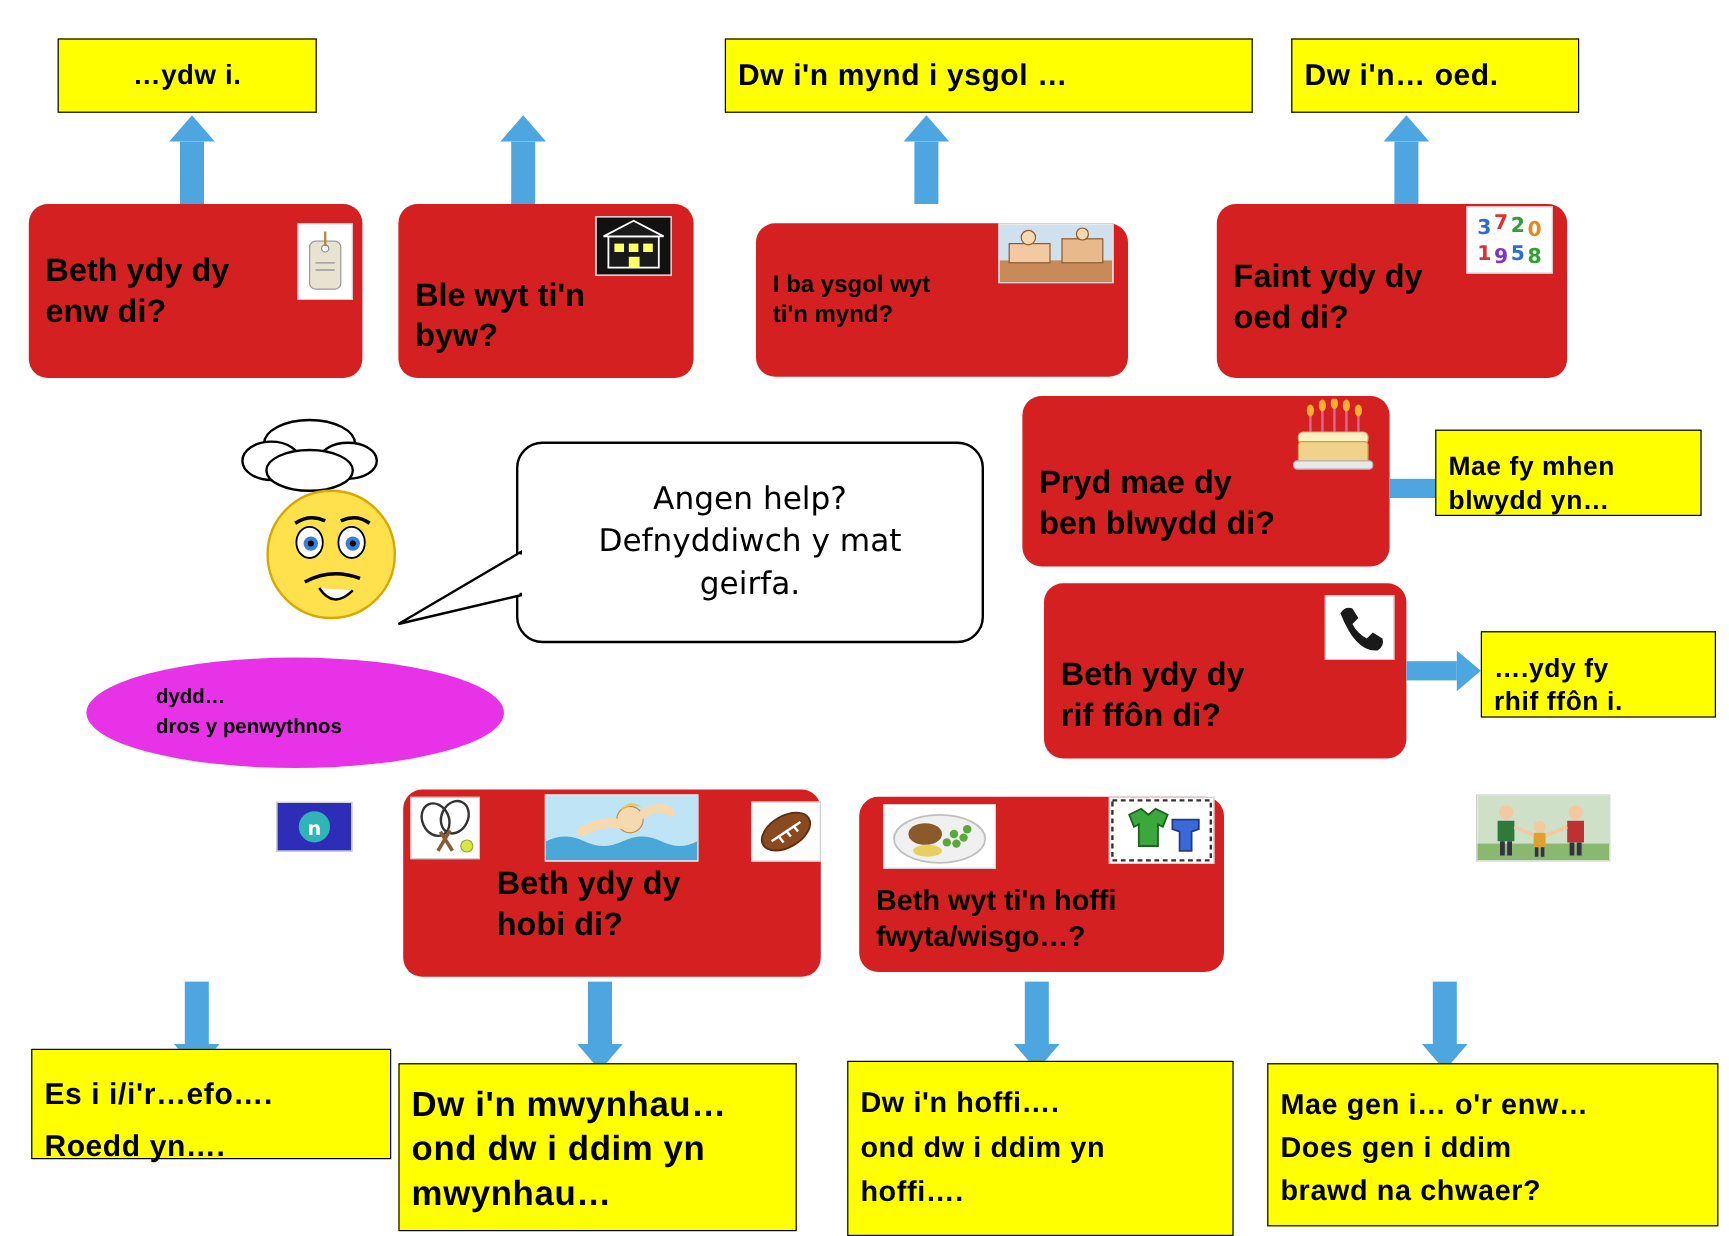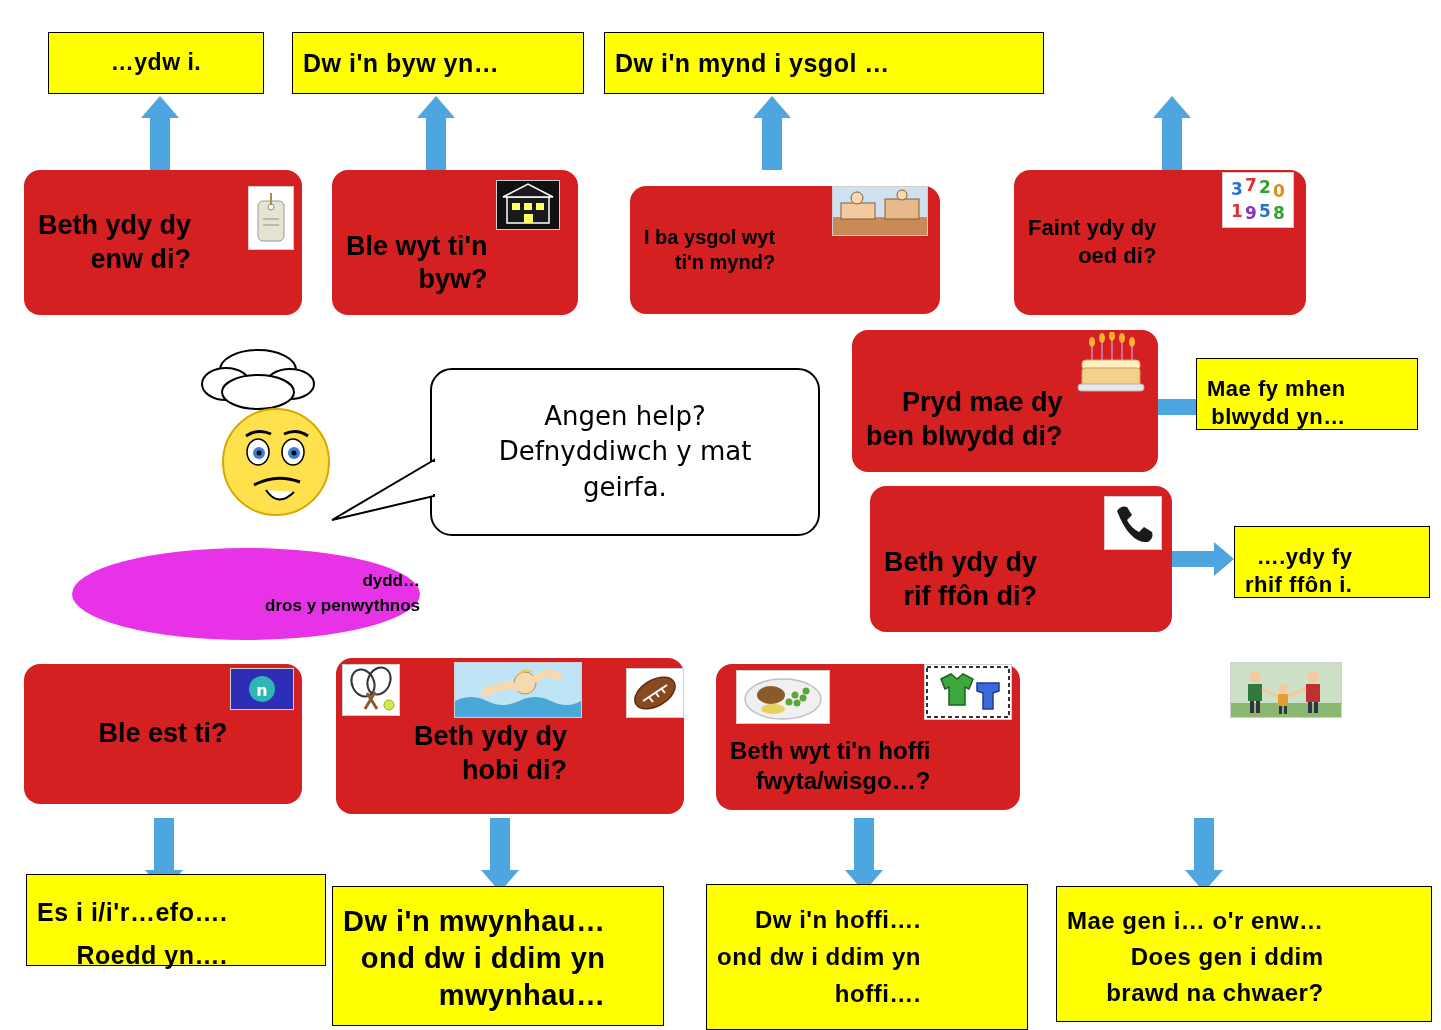--- a/index.html
+++ b/index.html
@@ -10,21 +10,21 @@
   body {
     font-family: "Liberation Sans", sans-serif;
   }
   #canvas {
     position: relative;
     width: 1441px;
     height: 1030px;
     overflow: hidden;
     background: #ffffff;
   }
-  .abs { position: absolute; box-sizing: border-box; text-align: right; }
+  .abs { position: absolute; box-sizing: border-box; }
 
   
   .yellow {
     background: #ffff00;
     border: 1px solid #000000;
     color: #000000;
     font-family: "Liberation Sans", sans-serif;
     font-weight: bold;
     letter-spacing: 0.5px;
     display: flex;
@@ -120,24 +120,24 @@
   }
   .thumb svg { display: block; }
 </style>
 </head>
 <body>
 
 <div id="canvas">
 
   <div class="abs yellow" style="left:48px; top:32px; width:216px; height:62px; font-size:23px; justify-content:center;">…ydw i.</div>
 
-  <div class="abs yellow" style="left:292px; top:32px; width:292px; height:62px; font-size:25px;">Dw i'n byw yn…</div>
 
   <div class="abs yellow" style="left:604px; top:32px; width:440px; height:62px; font-size:25px;">Dw i'n mynd i ysgol …</div>
 
+  <div class="abs yellow" style="left:1076px; top:32px; width:240px; height:62px; font-size:25px;">Dw i'n… oed.</div>
 
   <div class="abs" style="left:141px; top:96px; width:38px; height:74px;">
     <div class="arrow-shaft-v" style="left:9px; top:22px; width:20px; height:52px;"></div>
     <div class="arrow-head-up" style="left:0px; top:0px;"></div>
   </div>
   <div class="abs" style="left:417px; top:96px; width:38px; height:74px;">
     <div class="arrow-shaft-v" style="left:9px; top:22px; width:20px; height:52px;"></div>
     <div class="arrow-head-up" style="left:0px; top:0px;"></div>
   </div>
   <div class="abs" style="left:753px; top:96px; width:38px; height:74px;">
@@ -182,21 +182,21 @@
     <svg width="94" height="48" viewBox="0 0 94 48">
       <rect x="0" y="0" width="94" height="48" fill="#cfe0ef"></rect>
       <rect x="0" y="30" width="94" height="18" fill="#c98a5a"></rect>
       <rect x="8" y="16" width="34" height="16" fill="#f2c9a0" stroke="#8a5a33" stroke-width="1"></rect>
       <circle cx="24" cy="11" r="6" fill="#f7d9b0" stroke="#8a5a33" stroke-width="1"></circle>
       <rect x="52" y="12" width="34" height="20" fill="#e8b98a" stroke="#8a5a33" stroke-width="1"></rect>
       <circle cx="69" cy="8" r="5" fill="#f7d9b0" stroke="#8a5a33" stroke-width="1"></circle>
     </svg>
   </div>
 
-  <div class="abs red" style="left:1014px; top:170px; width:292px; height:145px; font-size:22px; padding-top:44px; align-items:flex-start;">Faint ydy dy
+  <div class="abs red" style="left:1014px; top:170px; width:292px; height:145px; font-size:27px; padding-top:44px; align-items:flex-start;">Faint ydy dy
 oed di?</div>
   <div class="thumb" style="left:1222px; top:172px; width:70px; height:54px;">
     <svg width="70" height="54" viewBox="0 0 70 54">
       <rect x="0" y="0" width="70" height="54" fill="#ffffff"></rect>
       <text x="8" y="22" font-family="DejaVu Sans" font-size="17" font-weight="bold" fill="#2a6fd0">3</text>
       <text x="22" y="18" font-family="DejaVu Sans" font-size="17" font-weight="bold" fill="#e03030">7</text>
       <text x="36" y="20" font-family="DejaVu Sans" font-size="17" font-weight="bold" fill="#30a030">2</text>
       <text x="50" y="24" font-family="DejaVu Sans" font-size="17" font-weight="bold" fill="#e08a20">0</text>
       <text x="8" y="44" font-family="DejaVu Sans" font-size="17" font-weight="bold" fill="#e03030">1</text>
       <text x="22" y="46" font-family="DejaVu Sans" font-size="17" font-weight="bold" fill="#8a30c0">9</text>
@@ -285,21 +285,20 @@
   </div>
 
   <div class="abs" style="left:1172px; top:542px; width:62px; height:34px;">
     <div class="arrow-shaft-h" style="left:0px; top:9px; width:42px; height:16px;"></div>
     <div class="arrow-head-right" style="left:42px; top:0px;"></div>
   </div>
 
   <div class="abs yellow topalign" style="left:1234px; top:526px; width:196px; height:72px; font-size:22px;">….ydy fy
 rhif ffôn i.</div>
 
-  <div class="abs red" style="left:24px; top:664px; width:278px; height:140px; font-size:27px; justify-content:center;">Ble est ti?</div>
   <div class="thumb" style="left:230px; top:668px; width:62px; height:40px;">
     <svg width="62" height="40" viewBox="0 0 62 40">
       <rect x="0" y="0" width="62" height="40" fill="#2d2db8"></rect>
       <circle cx="31" cy="20" r="13" fill="#2fb5b5"></circle>
       <text x="31" y="27" text-anchor="middle" font-family="DejaVu Sans" font-size="16" font-weight="bold" fill="#ffffff">n</text>
     </svg>
   </div>
 
   <div class="abs red" style="left:336px; top:658px; width:348px; height:156px; font-size:27px; padding-top:62px; align-items:flex-start; padding-left:78px;">Beth ydy dy
 hobi di?</div>

